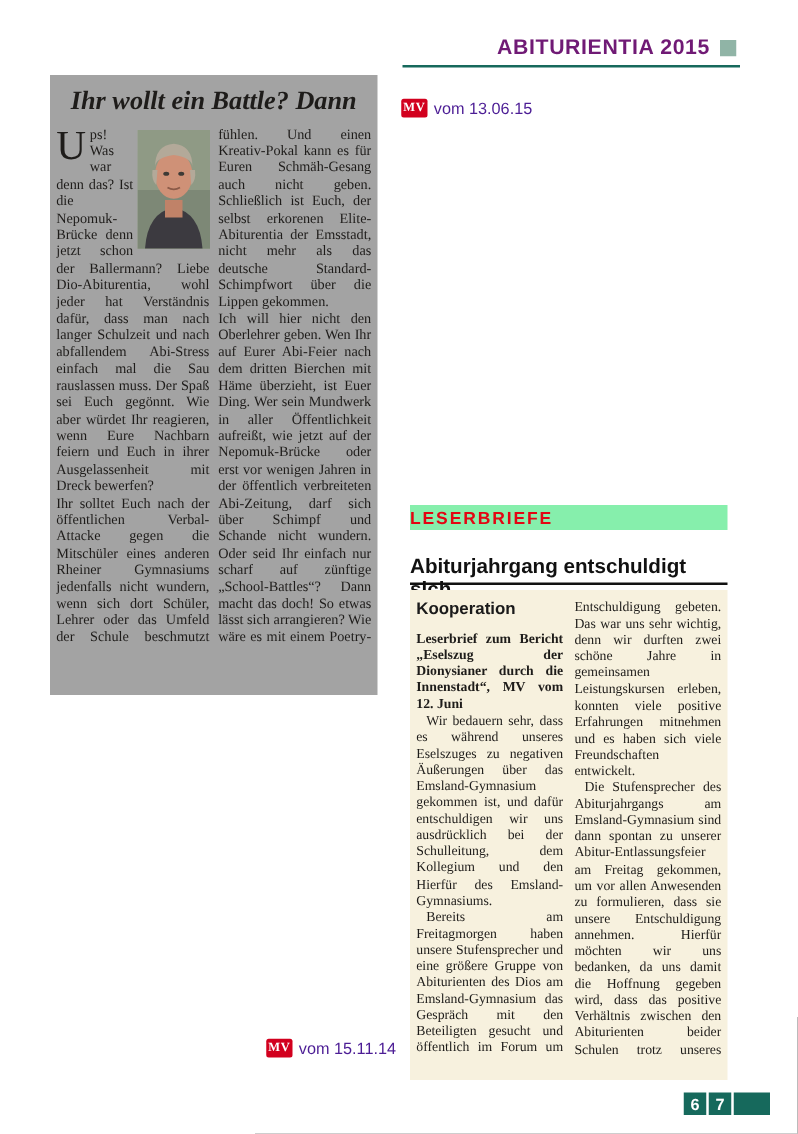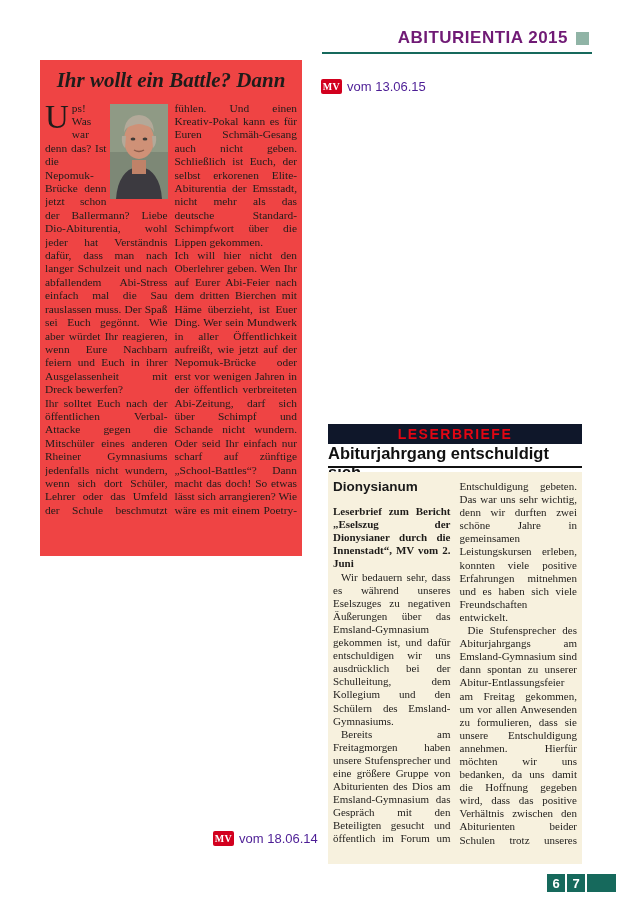--- a/index.html
+++ b/index.html
@@ -12,21 +12,21 @@
   .header-title{
     position:absolute;top:28px;right:70px;
     font-family:"Liberation Sans","DejaVu Sans",sans-serif;
     font-weight:bold;font-size:17px;letter-spacing:.5px;color:#701a75;
   }
   .header-square{position:absolute;top:32px;right:49px;width:13px;height:13px;background:#90b4a6;}
   .header-rule{position:absolute;top:52px;left:322px;width:270px;height:2px;background:#16695c;}
   
   .article-box{
     position:absolute;left:40px;top:60px;width:262px;height:496px;
-    background:#ef4444;box-sizing:border-box;padding:6px 5px 0 5px;
+    background:#a3a3a3;box-sizing:border-box;padding:6px 5px 0 5px;
   }
   .article-title{
     font-style:italic;font-weight:bold;font-size:21px;line-height:1.22;
     text-align:center;margin:2px 0 8px 0;
   }
   .article-cols{
     columns:2;column-gap:7px;height:426px;overflow:hidden;
     font-size:11.4px;line-height:13.4px;text-align:justify;hyphens:auto;
   }
   .article-cols p{margin:0;}
@@ -45,22 +45,22 @@
   .mv-tag.top{left:321px;top:79px;}
   .mv-tag.bottom{left:213px;top:831px;}
   .mv-logo{
     background:#d2001e;color:#fff;font-weight:bold;font-size:10px;
     width:21px;height:15px;display:flex;align-items:center;justify-content:center;
     border-radius:2px;font-family:"Liberation Serif","DejaVu Serif",serif;letter-spacing:.5px;
   }
   .mv-label{font-size:13px;color:#4c1d95;}
   
   .leserbriefe-band{
-    position:absolute;left:328px;top:424px;width:254px;height:20px;
-    background:#0f172a;display:flex;align-items:center;justify-content:center;
+    position:absolute;left:328px;top:404px;width:254px;height:20px;
+    background:#86efac;display:flex;align-items:center;justify-content:flex-start;
   }
   .leserbriefe-band span{
     color:#e30613;font-family:"Liberation Sans","DejaVu Sans",sans-serif;
     font-weight:bold;font-size:14px;letter-spacing:1.5px;
   }
   .letter-headline{
     position:absolute;left:328px;top:444px;width:254px;
     font-family:"Liberation Sans","DejaVu Sans",sans-serif;
     font-weight:bold;font-size:16.5px;color:#111;
   }
@@ -132,32 +132,32 @@
   </div>
 
   <div class="leserbriefe-band">
     <span>LESERBRIEFE</span>
   </div>
   <div class="letter-headline">Abiturjahrgang entschuldigt sich</div>
   <div class="letter-rule"></div>
 
   <div class="letter-box">
     <div class="letter-cols">
-      <div class="school">Dionysianum</div>
-      <p class="bold">Leserbrief zum Bericht „Eselszug der Dionysianer durch die Innenstadt“, MV vom 2. Juni</p>
-      <p class="indent">Wir bedauern sehr, dass es während unseres Eselszuges zu negativen Äußerungen über das Emsland-Gymnasium gekommen ist, und dafür entschuldigen wir uns ausdrücklich bei der Schulleitung, dem Kollegium und den Schülern des Emsland-Gymnasiums.</p>
+      <div class="school">Kooperation</div>
+      <p class="bold">Leserbrief zum Bericht „Eselszug der Dionysianer durch die Innenstadt“, MV vom 12. Juni</p>
+      <p class="indent">Wir bedauern sehr, dass es während unseres Eselszuges zu negativen Äußerungen über das Emsland-Gymnasium gekommen ist, und dafür entschuldigen wir uns ausdrücklich bei der Schulleitung, dem Kollegium und den Hierfür des Emsland-Gymnasiums.</p>
       <p class="indent">Bereits am Freitagmorgen haben unsere Stufensprecher und eine größere Gruppe von Abiturienten des Dios am Emsland-Gymnasium das Gespräch mit den Beteiligten gesucht und öffentlich im Forum um Entschuldigung gebeten. Das war uns sehr wichtig, denn wir durften zwei schöne Jahre in gemeinsamen Leistungskursen erleben, konnten viele positive Erfahrungen mitnehmen und es haben sich viele Freundschaften entwickelt.</p>
       <p class="indent">Die Stufensprecher des Abiturjahrgangs am Emsland-Gymnasium sind dann spontan zu unserer Abitur-Entlassungsfeier am Freitag gekommen, um vor allen Anwesenden zu formulieren, dass sie unsere Entschuldigung annehmen. Hierfür möchten wir uns bedanken, da uns damit die Hoffnung gegeben wird, dass das positive Verhältnis zwischen den Abiturienten beider Schulen trotz unseres Fehlverhaltens bestehen bleibt, und die Kooperation der beiden Gymnasien nicht nachhaltig beeinträchtigt wird.</p>
 
     </div>
   </div>
 
   <div class="mv-tag bottom">
     <span class="mv-logo">MV</span>
-    <span class="mv-label">vom 18.06.14</span>
+    <span class="mv-label">vom 15.11.14</span>
   </div>
 
   <div class="pagenums">
     <div class="pagenum-box">6</div>
     <div class="pagenum-box">7</div>
     <div class="pagenum-bar"></div>
   </div>
 
 </div>
 

